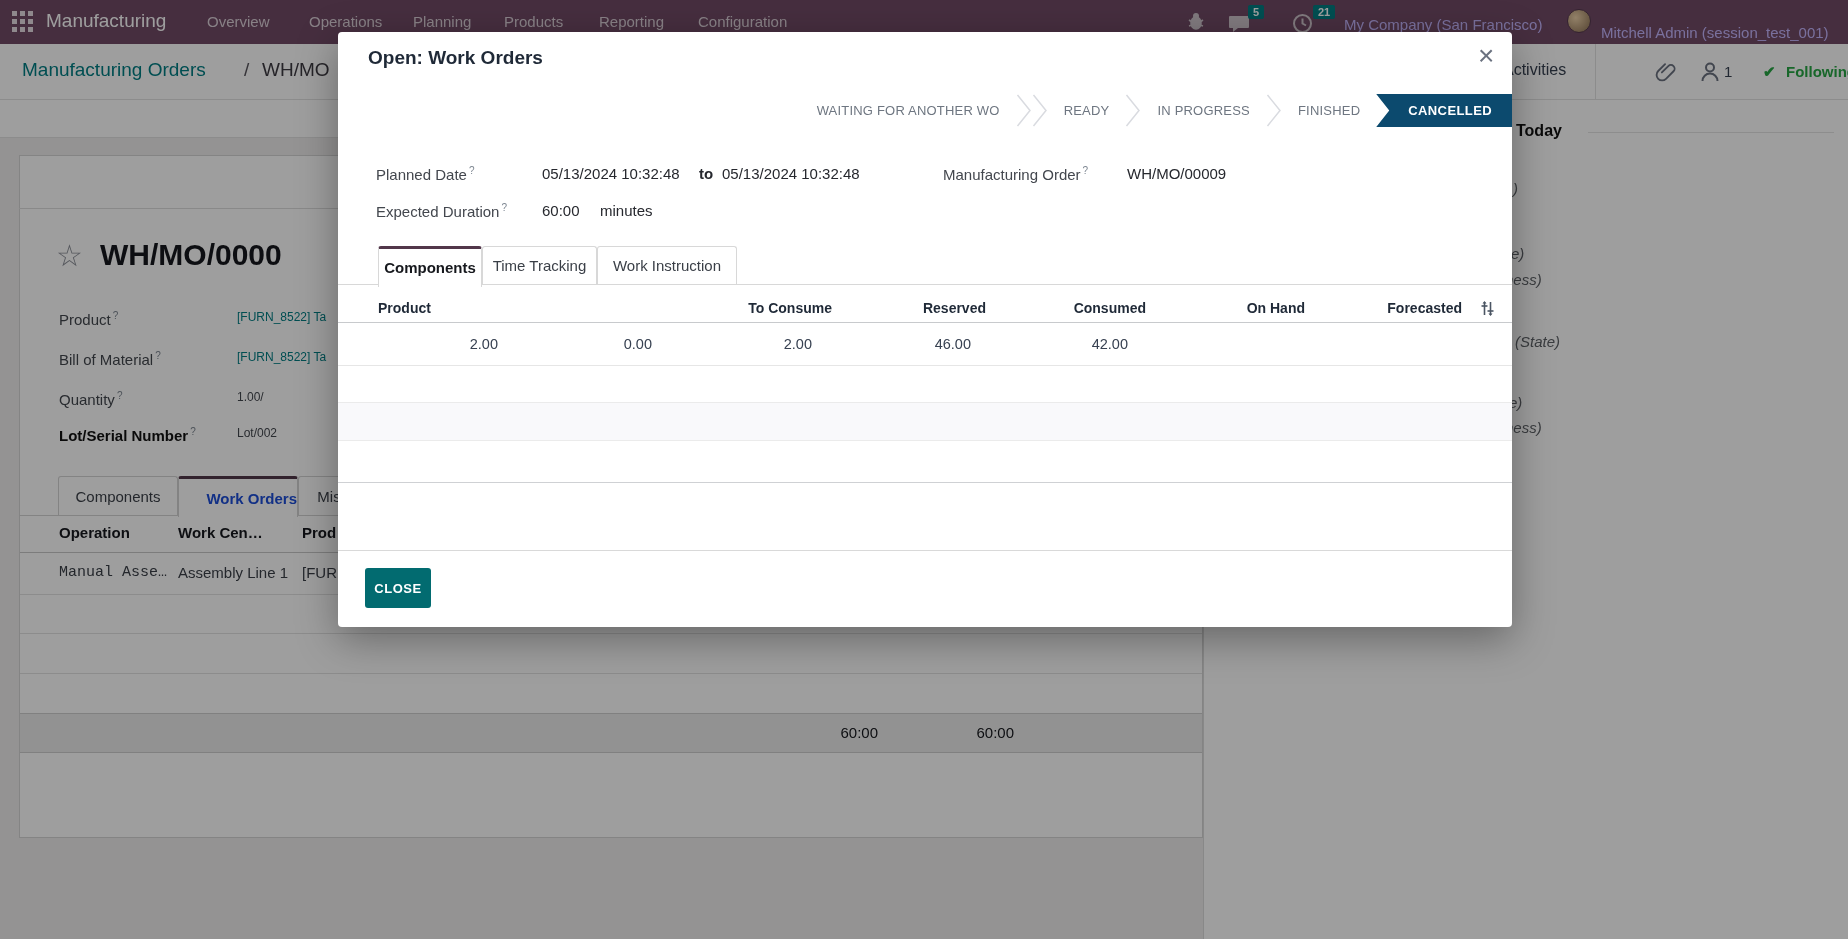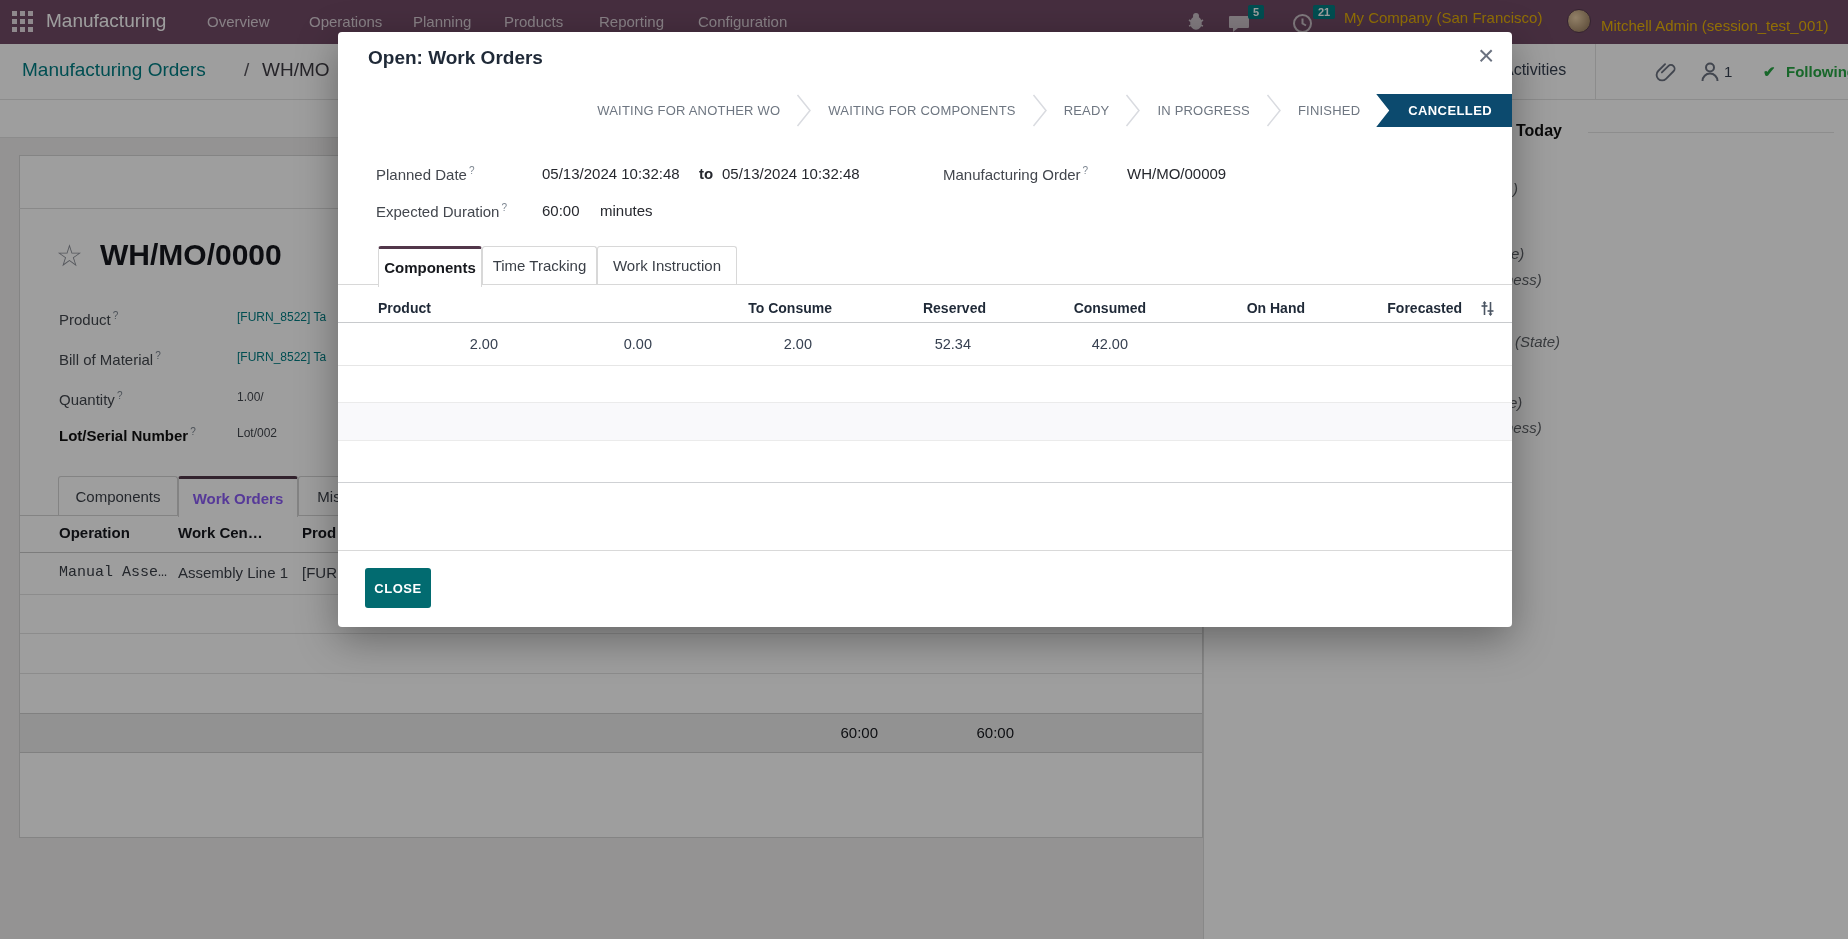--- a/index.html
+++ b/index.html
@@ -4,21 +4,21 @@
 <style>
   * { box-sizing: border-box; margin: 0; padding: 0; }
   body { font-family: "Liberation Sans", sans-serif; background: #444; }
   .stage { position: relative; width: 1848px; height: 939px; overflow: hidden; background: #efeeee; }
   .abs { position: absolute; }
 
   
   .topbar { left:0; top:0; width:1848px; height:44px; background:#714B67; }
   .brand { left:46px; top:10px; font-size:19px; color:#fff; font-weight:500; }
   .menu-item { top:13px; font-size:15px; color:#dcd0d8; cursor:pointer; }
-  .tb-right-text { top:9px; font-size:15px; color:#eab308; cursor:pointer; }
+  .tb-right-text { top:16px; font-size:15px; color:#c4b5fd; cursor:pointer; }
   .badge { background:#017E84; color:#fff; font-size:11px; font-weight:700; padding:1px 5px; border-radius:2px; }
   .avatar { width:24px; height:24px; border-radius:50%; background:radial-gradient(circle at 35% 35%, #ecd0a8, #8a6f52); border:1px solid #55384d; }
 
   
   .crumb-bar { left:0; top:44px; width:1203px; height:56px; background:#fff; border-bottom:1px solid #e2e2e2; }
   .crumb { font-size:19px; top:15px; }
   .crumb-link { color:#017E84; cursor:pointer; }
   .crumb-sep { color:#56535b; }
   .crumb-cur { color:#3d3a42; }
   .control-strip { left:0; top:100px; width:1203px; height:38px; background:#fff; border-bottom:1px solid #e3e3e3; }
@@ -39,21 +39,21 @@
   .star { font-size:30px; color:#8b8f98; cursor:pointer; }
   .doc-title { font-size:30px; font-weight:600; color:#16181d; }
   .flabel { font-size:15px; color:#43474e; }
   .flabel b { color:#111; }
   .fvalue { font-size:12px; color:#43474e;margin-left:13px; }
   .link { color:#017E84; cursor:pointer; }
   .help { font-size:10px; color:#7d8691; vertical-align:super; margin-left:2px; }
 
   .bg-tab { top:476px; height:39px; line-height:39px; text-align:center; font-size:15px; color:#3a3f47;
             border:1px solid #d4d4d4; border-bottom:none; border-radius:3px 3px 0 0; background:#fff; cursor:pointer; }
-  .bg-tab.active { border-top:3px solid #52374a; font-weight:600; color:#8b5cf6; height:41px; }
+  .bg-tab.active { border-top:3px solid #52374a; font-weight:600; color:#1d4ed8; height:41px;text-align:right; }
   .bg-notebook-line { left:19px; top:515px; width:1184px; height:1px; background:#d4d4d4; }
 
   .bg-th { top:524px; font-size:15px; font-weight:700; color:#16181d; }
   .bg-td { top:564px; font-size:15px; color:#3a3f47; }
   .hline { height:1px; background:#e2e2e2; }
   .totals-row { left:20px; top:713px; width:1182px; height:40px; background:#ececec; border-top:1px solid #cfcfcf; border-bottom:1px solid #cfcfcf; }
   .total-cell { top:724px; width:70px; text-align:right; font-size:15px; font-weight:500; color:#16181d; }
 
   
   .overlay { left:0; top:0; width:1848px; height:939px; background:rgba(0,0,0,0.38); z-index:50; }
@@ -207,21 +207,20 @@
 
   <div class="abs modal">
     <div class="abs modal-title">Open: Work Orders</div>
     <div class="abs modal-close">×</div>
 
     <div class="abs statusbar">
       <div class="step">WAITING FOR ANOTHER WO</div>
       <svg class="step-sep" viewBox="0 0 16 33">
           <path d="M1.5 1 L14 16.5 L1.5 32" fill="none" stroke="#d9dbe0" stroke-width="1.5"></path>
         </svg>
-      <div class="step">WAITING FOR COMPONENTS</div>
       <svg class="step-sep" viewBox="0 0 16 33">
           <path d="M1.5 1 L14 16.5 L1.5 32" fill="none" stroke="#d9dbe0" stroke-width="1.5"></path>
         </svg>
       <div class="step">READY</div>
       <svg class="step-sep" viewBox="0 0 16 33">
           <path d="M1.5 1 L14 16.5 L1.5 32" fill="none" stroke="#d9dbe0" stroke-width="1.5"></path>
         </svg>
       <div class="step">IN PROGRESS</div>
       <svg class="step-sep" viewBox="0 0 16 33">
           <path d="M1.5 1 L14 16.5 L1.5 32" fill="none" stroke="#d9dbe0" stroke-width="1.5"></path>
@@ -261,21 +260,21 @@
               <line x1="7.5" y1="10" x2="13.5" y2="10"></line>
           </g>
           <path d="M4.5 0 l2 2.5 h-4 z M10.5 15 l-2 -2.5 h4 z" fill="#4b5563"></path>
         </svg>
       </div>
     </div>
     <div class="abs m-row">
       <div class="m-col w1 m-td">2.00</div>
       <div class="m-col w2 m-td">0.00</div>
       <div class="m-col w3 m-td">2.00</div>
-      <div class="m-col w4 m-td">52.34</div>
+      <div class="m-col w4 m-td">46.00</div>
       <div class="m-col w5 m-td">42.00</div>
       <div class="m-col wi"></div>
     </div>
     <div class="abs empty-row" style="top:334px;height:37px;border-bottom:1px solid #ebebeb;"></div>
     <div class="abs empty-row" style="top:371px;height:38px;background:#f9f9fb;border-bottom:1px solid #ebebeb;"></div>
     <div class="abs empty-row" style="top:409px;height:41px;"></div>
     <div class="abs m-table-end"></div>
 
     <div class="abs modal-footer-line"></div>
     <button class="abs close-btn">CLOSE</button>

